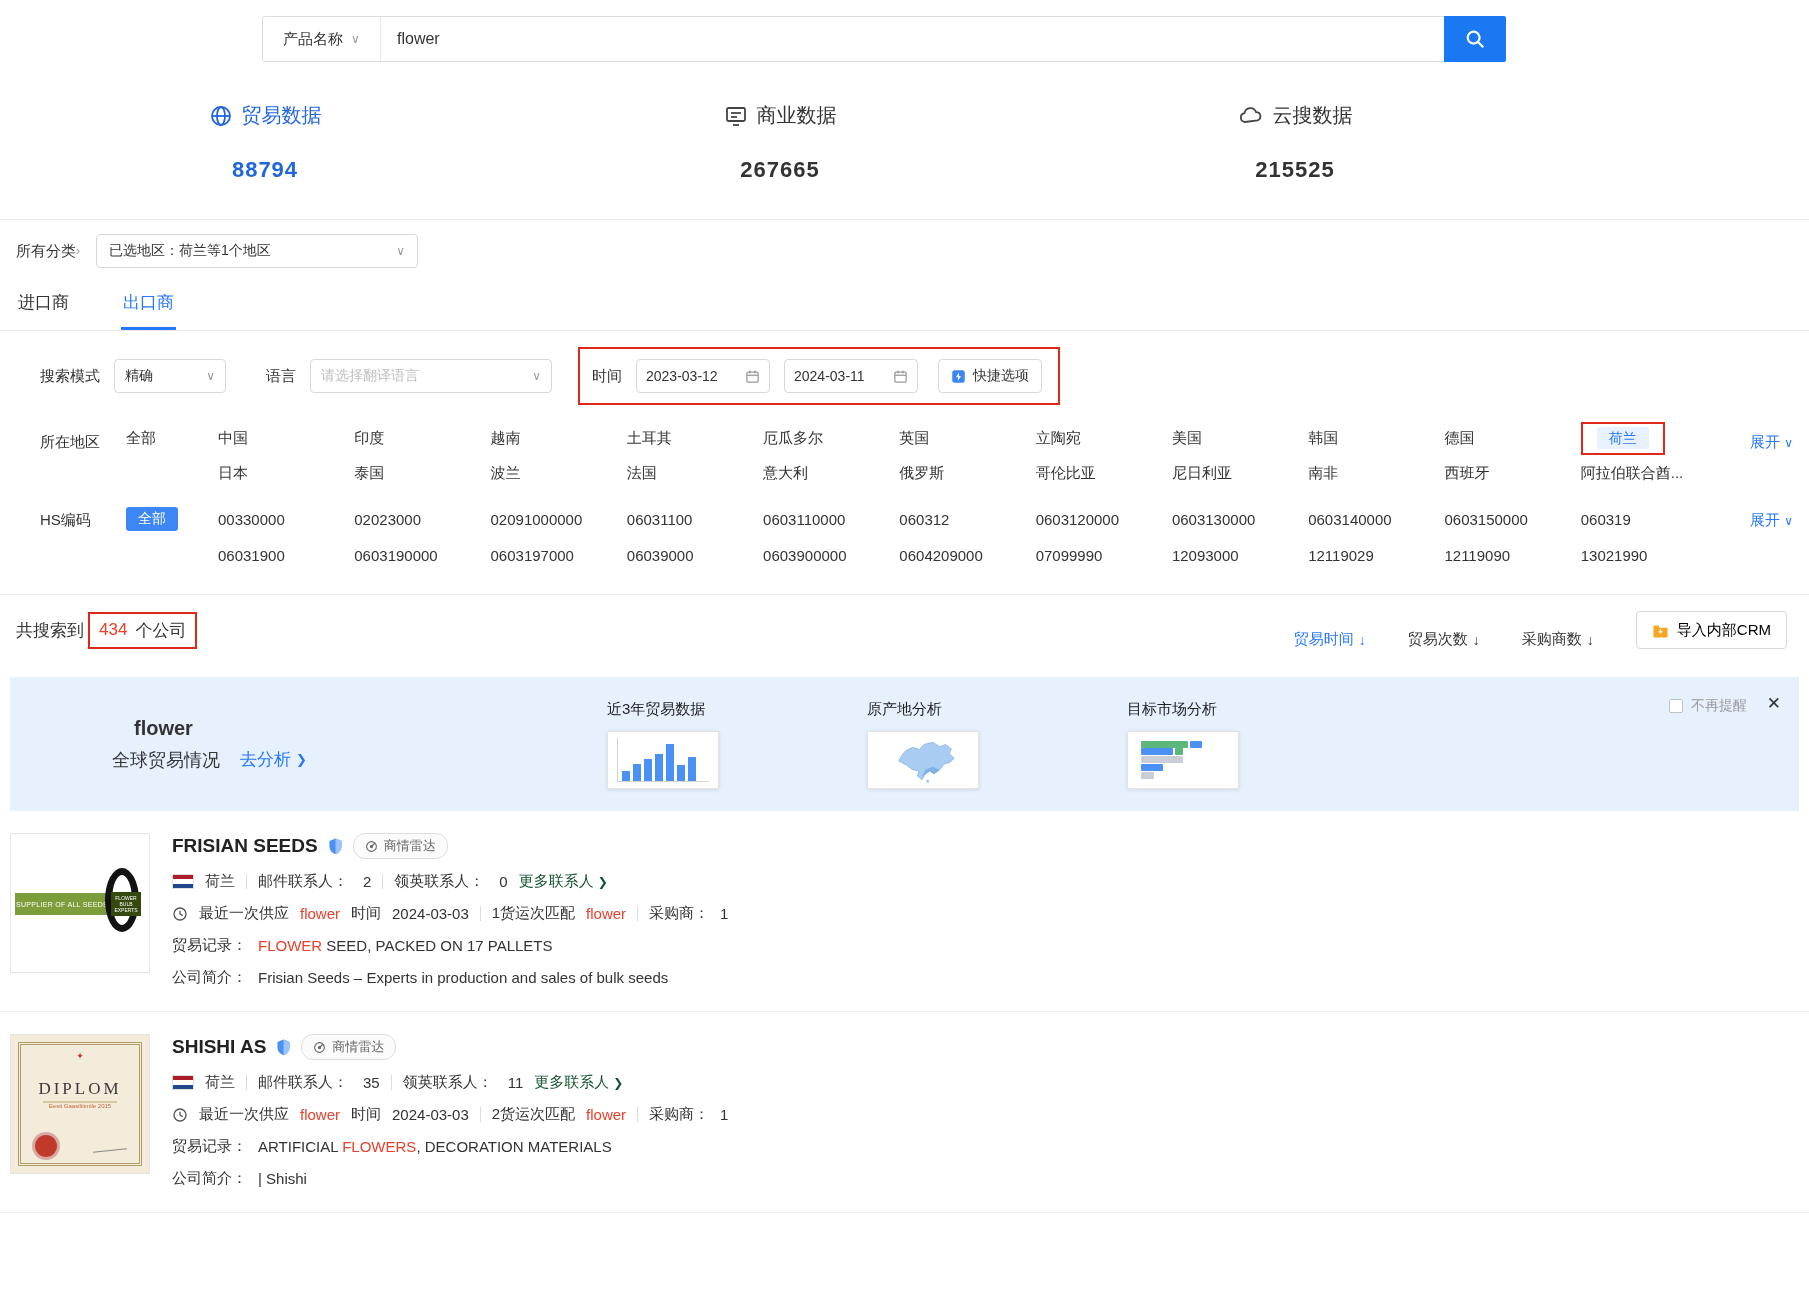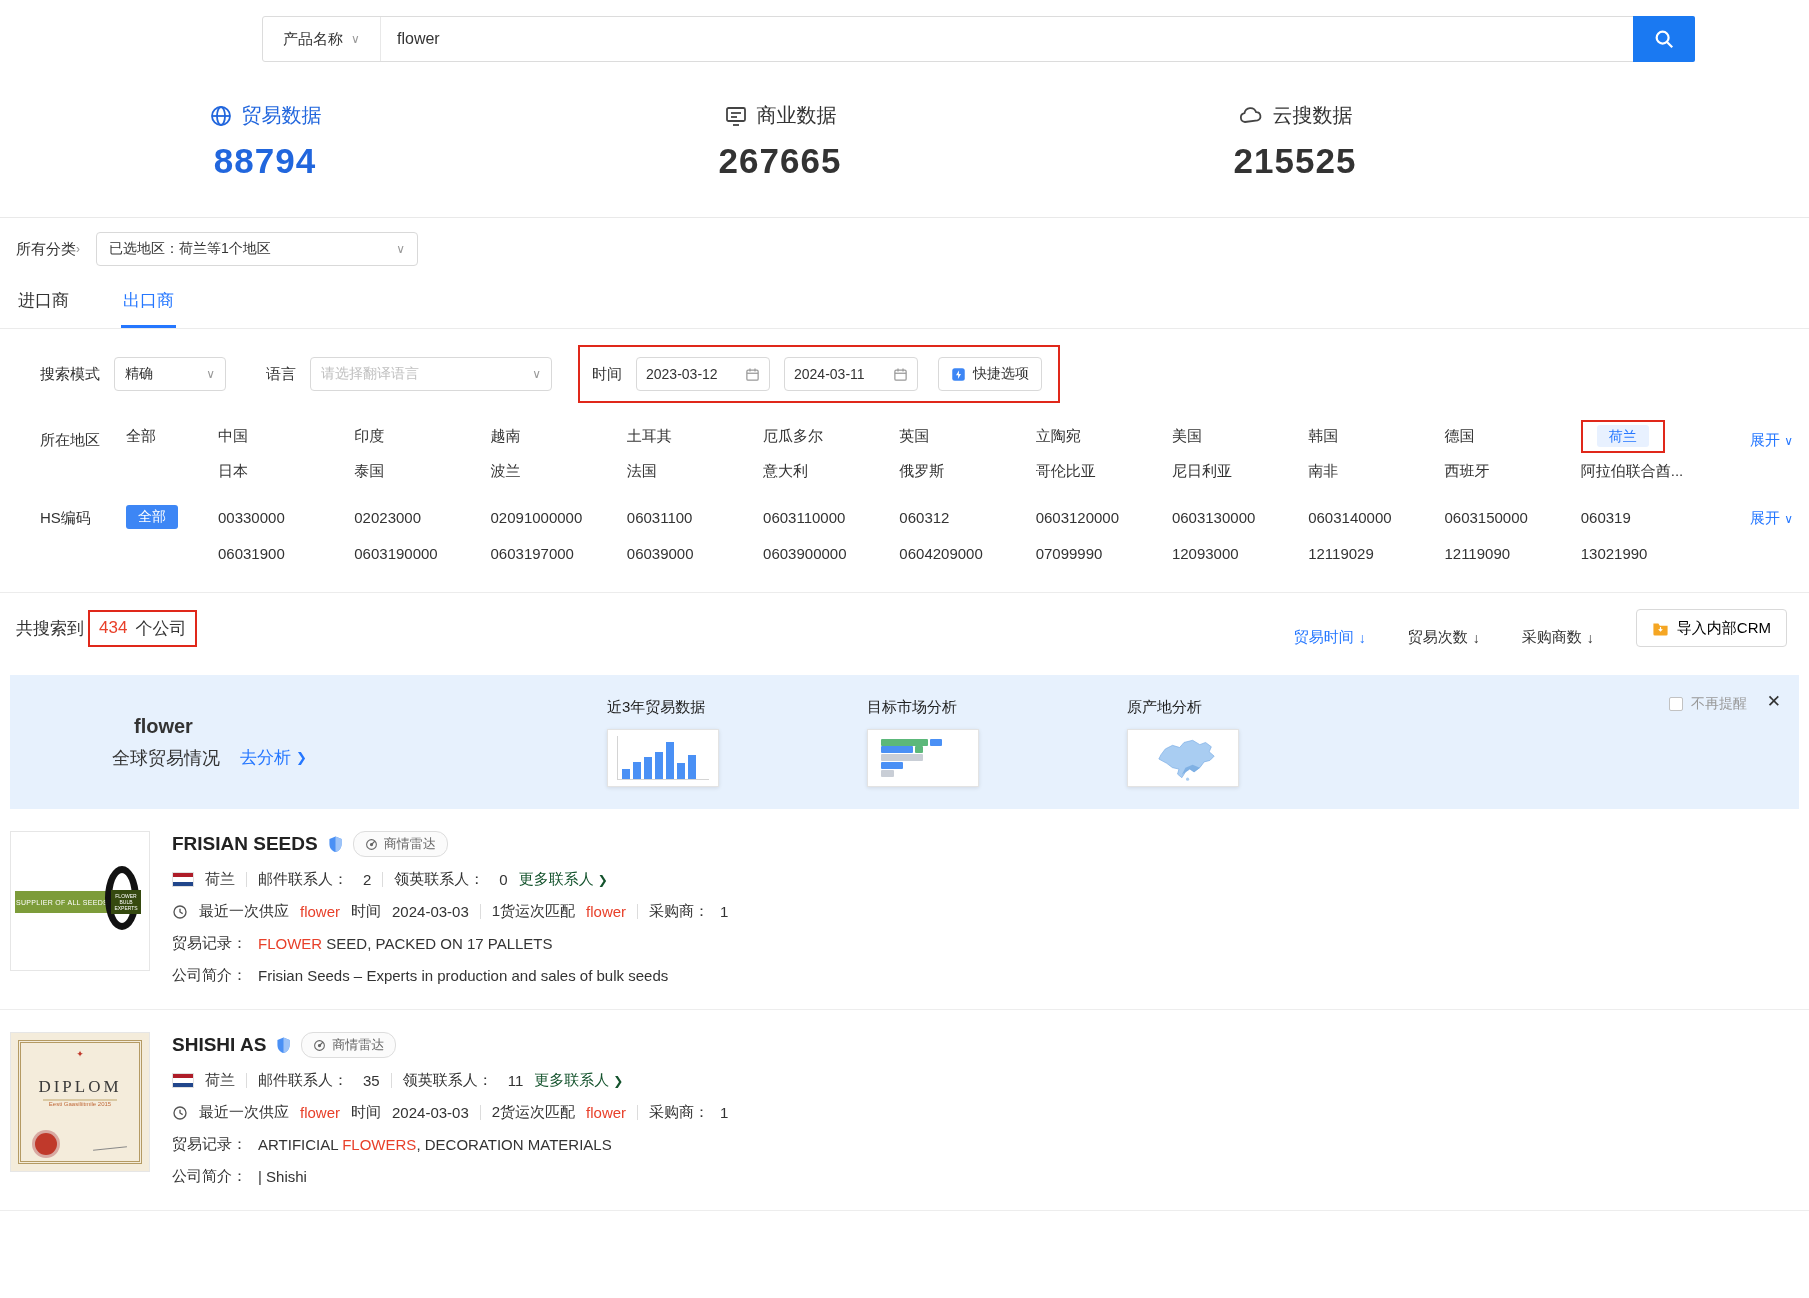--- a/index.html
+++ b/index.html
@@ -3,30 +3,30 @@
 <meta charset="utf-8">
 <style>
   * { box-sizing: border-box; margin: 0; padding: 0; }
   body {
     width: 1809px; height: 1298px; margin: 0 auto; position: relative; overflow: hidden;
     background: #fff; color: #333;
     font-family: "Liberation Sans", "DejaVu Sans", sans-serif;
   }
   
   .search-row { padding: 16px 0 0 262px; }
-  .search-box { display: flex; width: 1433px; height: 46px; border: 1px solid #dcdcdc; border-radius: 3px; align-items: stretch; background: #fff; }
+  .search-box { display: flex; width: 1244px; height: 46px; border: 1px solid #dcdcdc; border-radius: 3px; align-items: stretch; background: #fff; }
   .category { width: 118px; display: flex; align-items: center; justify-content: center; gap: 8px; border-right: 1px solid #e8e8e8; font-size: 15px; cursor: pointer; }
   .chev { color: #999; font-size: 12px; }
   .search-box input { flex: 1; border: none; outline: none; padding: 0 16px; font-size: 16px; color: #333; }
   .search-btn { width: 62px; background: #1a79f2; border: none; display: flex; align-items: center; justify-content: center; cursor: pointer; border-radius: 0 2px 2px 0; margin: -1px -1px -1px 0; }
   
   .stats-row { display: flex; justify-content: space-between; width: 1200px; margin: 40px 0 0 180px; }
   .stat { width: 170px; text-align: center; cursor: pointer; }
   .stat-top { display: flex; align-items: center; justify-content: center; gap: 9px; font-size: 20px; color: #333; }
-  .stat-value { font-size: 35px; font-weight: bold; margin-top: 12px; color: #333; letter-spacing: 1px; text-align: center; }
+  .stat-value { font-size: 22px; font-weight: bold; margin-top: 28px; color: #333; letter-spacing: 1px; text-align: center; }
   .stat.active .stat-top, .stat.active .stat-value { color: #2166dd; }
   .divider-line { border-top: 1px solid #e9e9e9; margin-top: 36px; }
   
   .breadcrumb-row { display: flex; align-items: center; gap: 16px; padding: 14px 0 4px 16px; font-size: 15px; }
   .crumb { display: flex; align-items: center; gap: 0; cursor: pointer; }
   .region-select { width: 322px; height: 34px; border: 1px solid #d9d9d9; border-radius: 4px; display: flex; align-items: center; justify-content: space-between; padding: 0 12px; font-size: 14px; cursor: pointer; background: #fff; }
   .tabs-row { display: flex; gap: 50px; padding-left: 16px; border-bottom: 1px solid #ebebeb; margin-top: 6px; }
   .tab { font-size: 17px; padding: 13px 2px; cursor: pointer; }
   .tab.active { color: #2577ff; border-bottom: 3px solid #2577ff; }
   
@@ -365,20 +365,32 @@
           <div class="mini-bar">
             <div class="bar" style="height: 22%; background: rgb(74, 144, 245);"></div>
             <div class="bar" style="height: 40%; background: rgb(74, 144, 245);"></div>
             <div class="bar" style="height: 52%; background: rgb(74, 144, 245);"></div>
             <div class="bar" style="height: 64%; background: rgb(74, 144, 245);"></div>
             <div class="bar" style="height: 90%; background: rgb(74, 144, 245);"></div>
             <div class="bar" style="height: 38%; background: rgb(74, 144, 245);"></div>
             <div class="bar" style="height: 58%; background: rgb(74, 144, 245);"></div>
           </div>
         </div>
+    </div>
+    <div class="bcard">
+      <div class="bcard-title">原产地分析</div>
+      <div class="chart-box">
+        <span>
+          <svg width="94" height="46" viewBox="0 0 100 64">
+            <path d="M18 26 L24 18 L34 13 L44 16 L50 9 L62 6 L72 12 L80 9 L88 15 L85 22 L92 28 L86 34 L78 36 L72 44 L64 50 L58 46 L52 50 L47 58 L41 53 L43 46 L34 44 L26 38 L15 32 Z" fill="#a9cdf2" stroke="#7fb0e6" stroke-width="1"></path>
+            <path d="M72 44 L64 50 L58 46 L52 50 L47 54 L52 44 L62 40 Z" fill="#5f9bd8" opacity="0.55"></path>
+            <circle cx="55" cy="60" r="2.2" fill="#a9cdf2"></circle>
+          </svg>
+        </span>
+      </div>
     </div>
     <div class="bcard">
       <div class="bcard-title">目标市场分析</div>
       <div class="chart-box">
           <div class="mini-hbar">
             <div class="hrow">
               <div class="hseg" style="width: 56%; background: rgb(92, 184, 122);"></div>
               <div class="hseg" style="width: 14%; background: rgb(74, 144, 245);"></div>
             </div>
             <div class="hrow">
@@ -390,32 +402,20 @@
             </div>
             <div class="hrow">
               <div class="hseg" style="width: 26%; background: rgb(74, 144, 245);"></div>
             </div>
             <div class="hrow">
               <div class="hseg" style="width: 16%; background: rgb(201, 206, 214);"></div>
             </div>
           </div>
         </div>
     </div>
-    <div class="bcard">
-      <div class="bcard-title">原产地分析</div>
-      <div class="chart-box">
-        <span>
-          <svg width="94" height="46" viewBox="0 0 100 64">
-            <path d="M18 26 L24 18 L34 13 L44 16 L50 9 L62 6 L72 12 L80 9 L88 15 L85 22 L92 28 L86 34 L78 36 L72 44 L64 50 L58 46 L52 50 L47 58 L41 53 L43 46 L34 44 L26 38 L15 32 Z" fill="#a9cdf2" stroke="#7fb0e6" stroke-width="1"></path>
-            <path d="M72 44 L64 50 L58 46 L52 50 L47 54 L52 44 L62 40 Z" fill="#5f9bd8" opacity="0.55"></path>
-            <circle cx="55" cy="60" r="2.2" fill="#a9cdf2"></circle>
-          </svg>
-        </span>
-      </div>
-    </div>
   </div>
   <div class="dismiss">
     <span class="checkbox"></span>
     <span>不再提醒</span>
   </div>
   <div class="close-x">✕</div>
 </div>
 
 <div class="company">
   <div class="logo">

